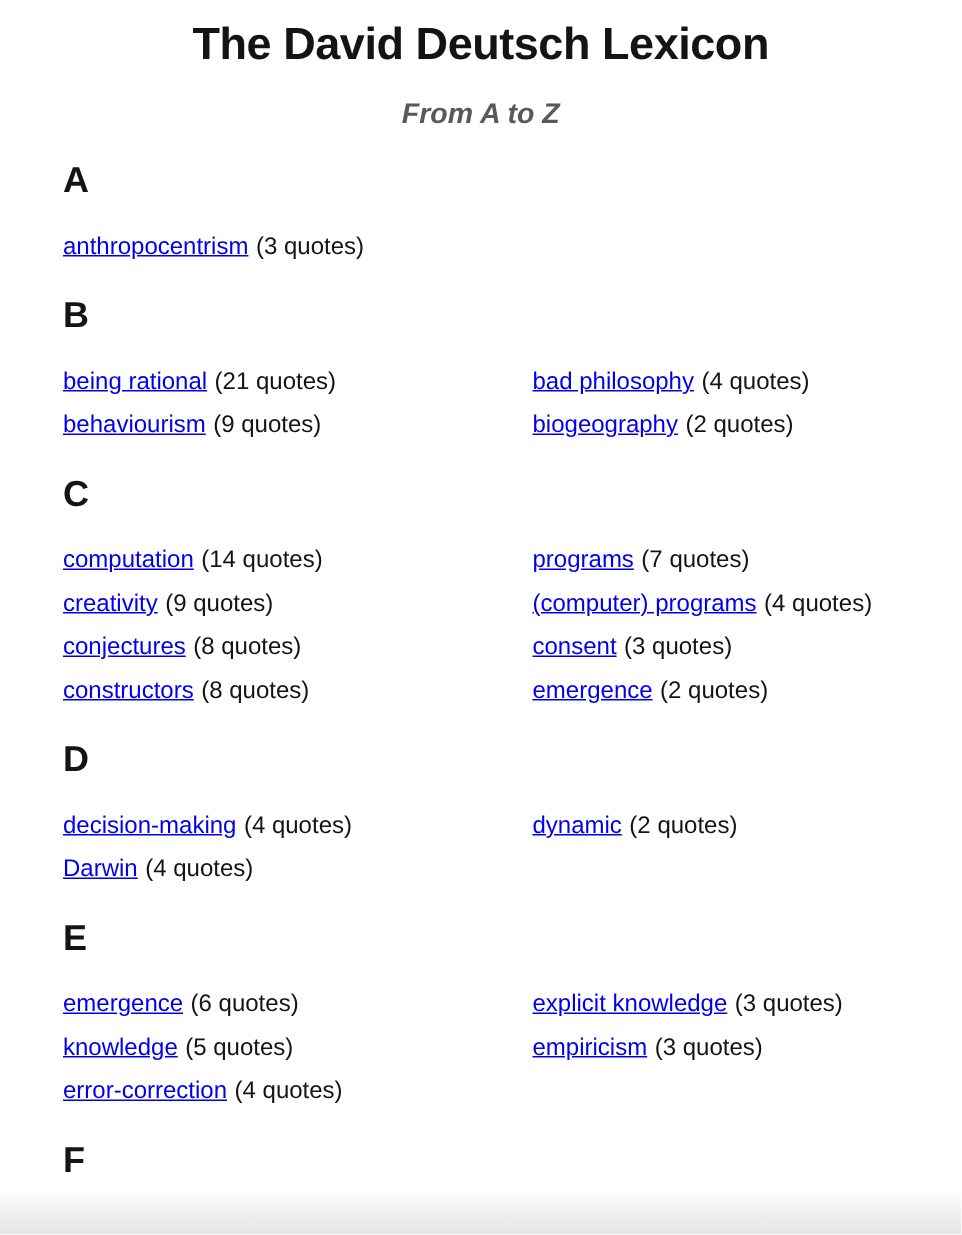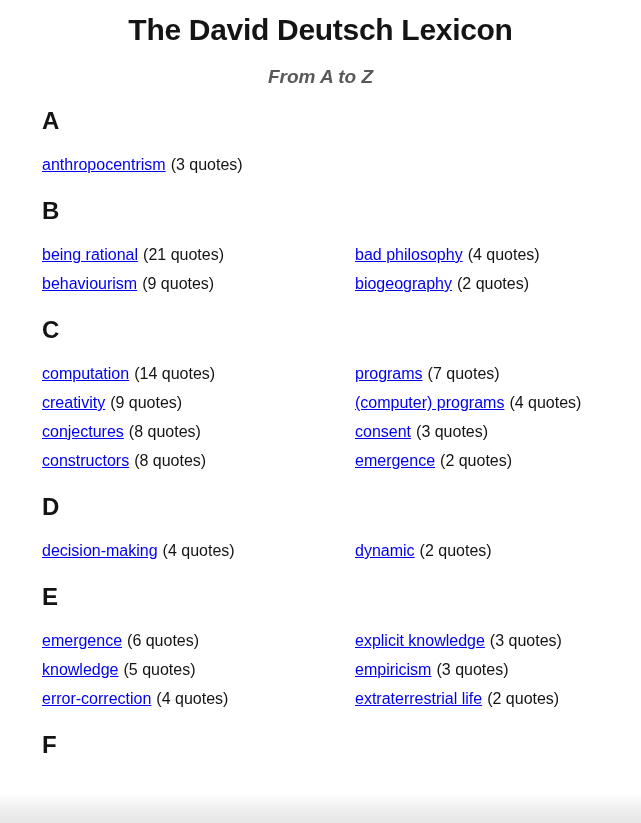--- a/index.html
+++ b/index.html
@@ -159,20 +159,23 @@
   </section>
 
   <section class="lexicon-section">
     <h2 class="section-letter">D</h2>
     <div class="section-grid">
       <div class="col">
   <div class="entry">
     <a class="term-link">decision-making</a><span class="quote-count">(4 quotes)</span>
   </div>
 
+  <div class="entry">
+    <a class="term-link">Darwin</a><span class="quote-count">(4 quotes)</span>
+  </div>
 </div>
       <div class="col">
   <div class="entry">
     <a class="term-link">dynamic</a><span class="quote-count">(2 quotes)</span>
   </div>
 </div>
     </div>
   </section>
 
   <section class="lexicon-section">
@@ -194,23 +197,20 @@
 </div>
       <div class="col">
   <div class="entry">
     <a class="term-link">explicit knowledge</a><span class="quote-count">(3 quotes)</span>
   </div>
 
   <div class="entry">
     <a class="term-link">empiricism</a><span class="quote-count">(3 quotes)</span>
   </div>
 
-  <div class="entry">
-    <a class="term-link">extraterrestrial life</a><span class="quote-count">(2 quotes)</span>
-  </div>
 </div>
     </div>
   </section>
 
   <section class="lexicon-section">
     <h2 class="section-letter">F</h2>
 
   </section>
 </div>
 

